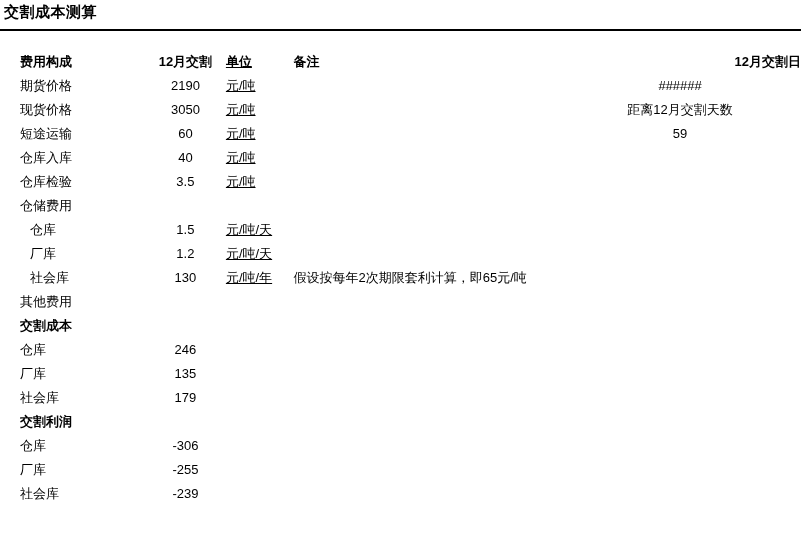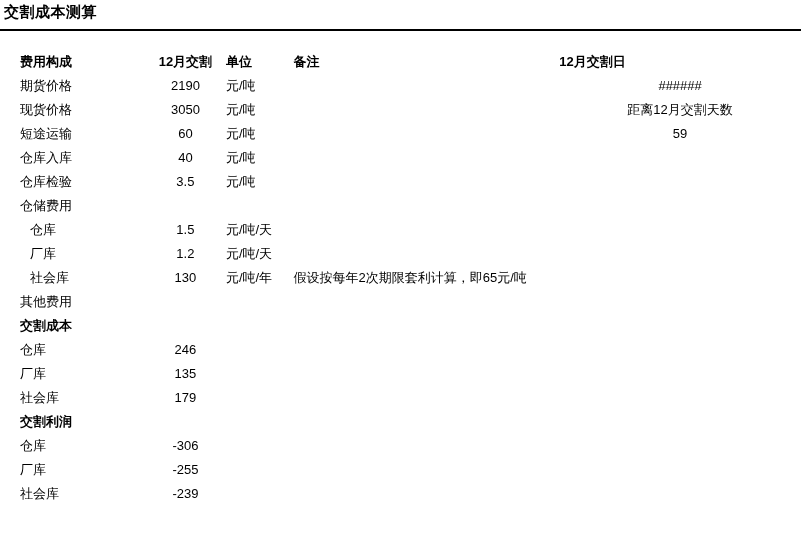--- a/index.html
+++ b/index.html
@@ -48,23 +48,23 @@
   table.sheet td {
     padding: 0;
     height: 24px;
     vertical-align: middle;
     font-size: 13px;
     line-height: 24px;
     white-space: nowrap;
   }
   .c-label   { width: 136px; padding-left: 4px !important; }
   .c-value   { width: 62px;  text-align: center; padding-right: 6px !important; }
-  .c-unit    { width: 66px;  padding-left: 4px !important; }
+  .c-unit    { width: 66px;  padding-left: 4px !important; text-decoration: underline; }
   .c-note    { width: 270px; padding-left: 4px !important; }
-  .c-right   { width: 260px; text-align: left; }
+  .c-right   { width: 260px; text-align: right; }
   .bold { font-weight: bold; }
   .indent { padding-left: 14px !important; }
   .rnote { text-align: center; }
 </style>
 </head>
 <body>
 
 <div class="page">
 
   <div class="title">交割成本测算</div>

